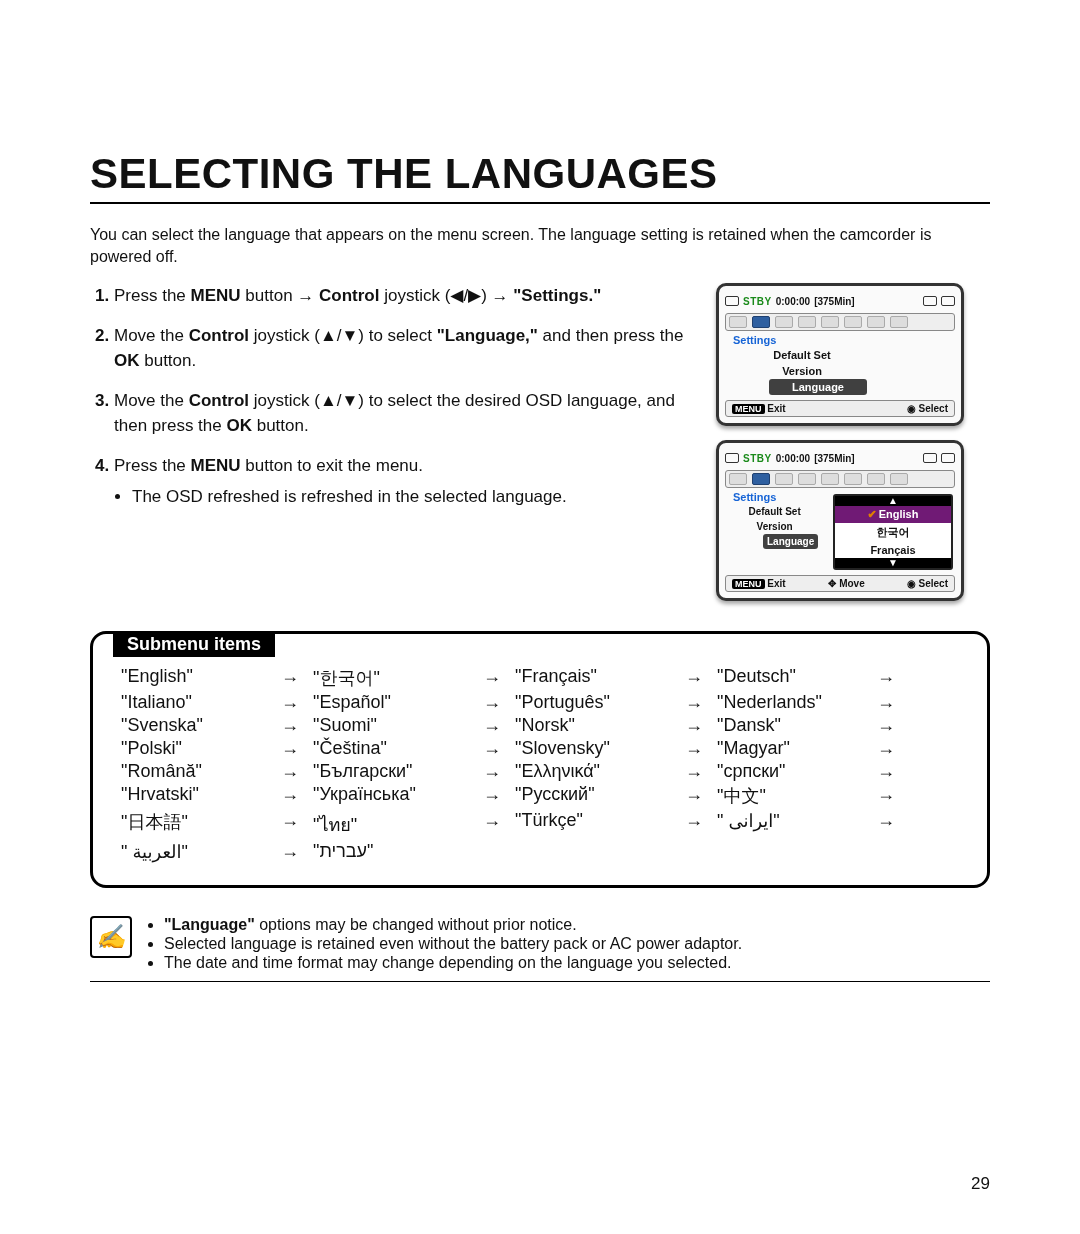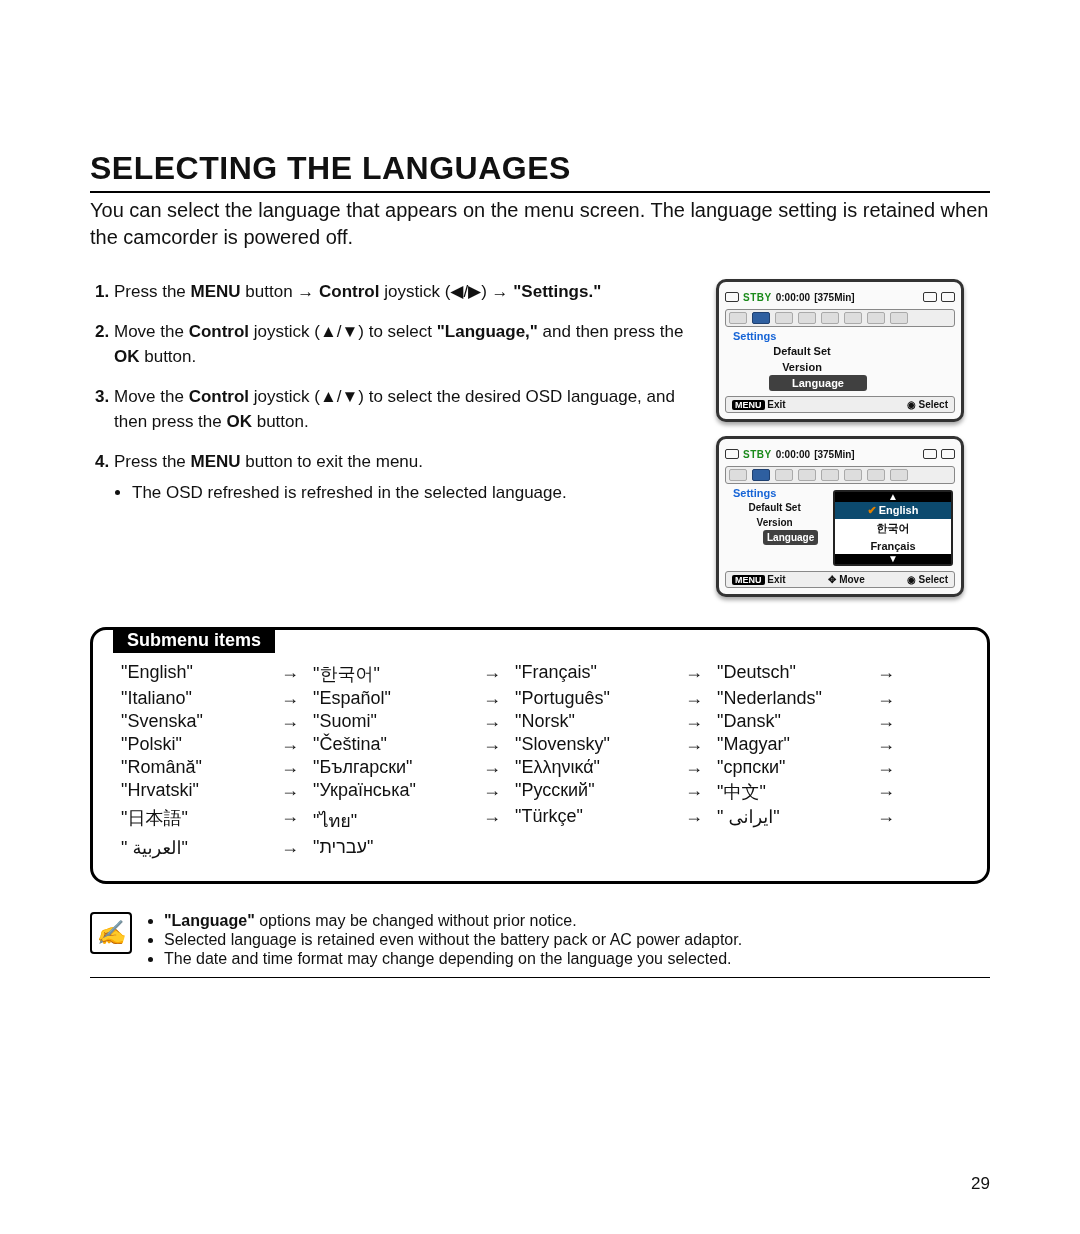--- a/index.html
+++ b/index.html
@@ -10,31 +10,31 @@
     color: #111;
   }
   .page {
     width: 1080px;
     min-height: 1234px;
     margin: 0 auto;
     padding: 150px 90px 60px;
     position: relative;
   }
   .title {
-    font-size: 32px;
+    font-size: 42px;
     font-weight: bold;
     letter-spacing: 0.5px;
     border-bottom: 2px solid #000;
     padding-bottom: 4px;
-    margin-bottom: 4px;
+    margin-bottom: 20px;
   }
   .intro {
-    font-size: 20px;
+    font-size: 16px;
     line-height: 1.35;
-    margin-bottom: 28px;
+    margin-bottom: 16px;
   }
   .cols {
     display: flex;
     gap: 7px;
     align-items: flex-start;
   }
   .left { flex: 1; }
   .right { width: 274px; display: flex; flex-direction: column; gap: 14px; }
   ol.steps {
     margin: 0 0 18px 0;
@@ -82,21 +82,21 @@
     border:1px solid #888; border-radius:3px; margin-top:5px; padding:2px 6px;
     font-size:10px; font-weight:bold; background:#eee;
   }
   .bot-chip { background:#000; color:#fff; padding:0 3px; border-radius:2px; font-size:9px; }
   .lang-popup {
     position:relative; margin-left:108px; margin-top:-55px;
     width:120px; border:2px solid #222; border-radius:3px; background:#fff;
     font-size:11px; font-weight:bold;
   }
   .lang-popup .prow { padding:2px 8px; text-align:center; }
-  .lang-popup .prow.sel { background:#0c4a6e; color:#fff; }
+  .lang-popup .prow.sel { background:#701a75; color:#fff; }
   .lang-popup .check { color:#e08000; margin-right:2px; }
   .lang-popup .arr { text-align:center; font-size:10px; line-height:10px; background:#000; color:#fff; }
   .lcd .left-menu { display:flex; }
   .lcd .left-menu .menu-rows2 { margin-left:6px; }
   .menu-rows2 .menu-row { font-size:10px; padding:2px 4px; }
 
   
   .submenu-wrap {
     margin-top: 30px;
     border: 3px solid #000;

